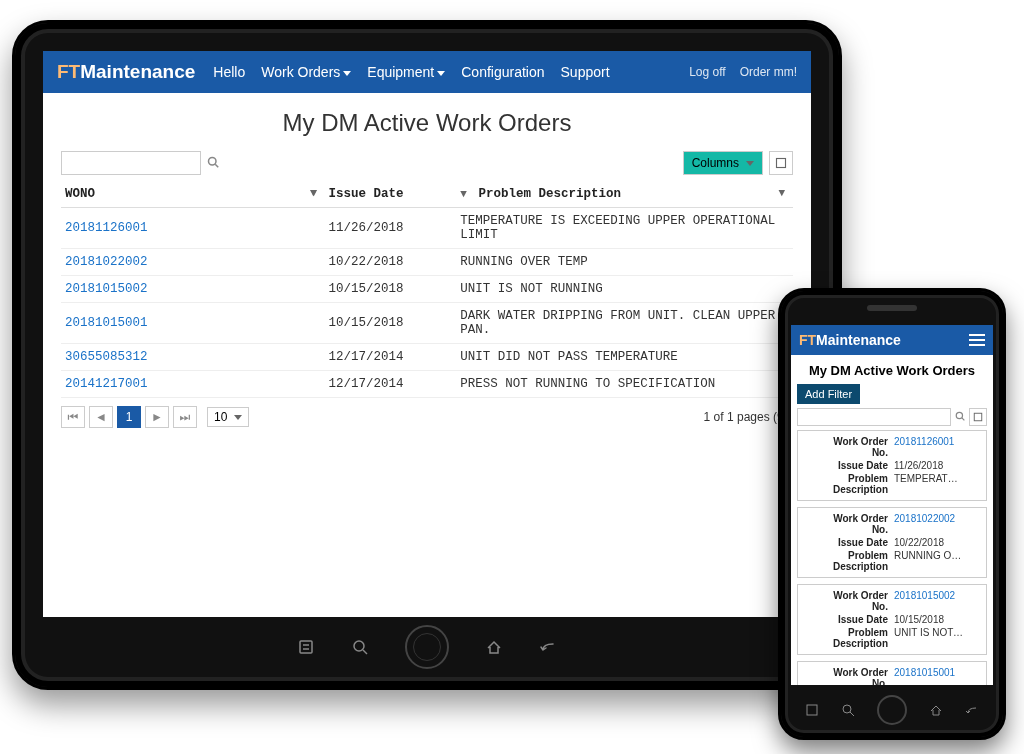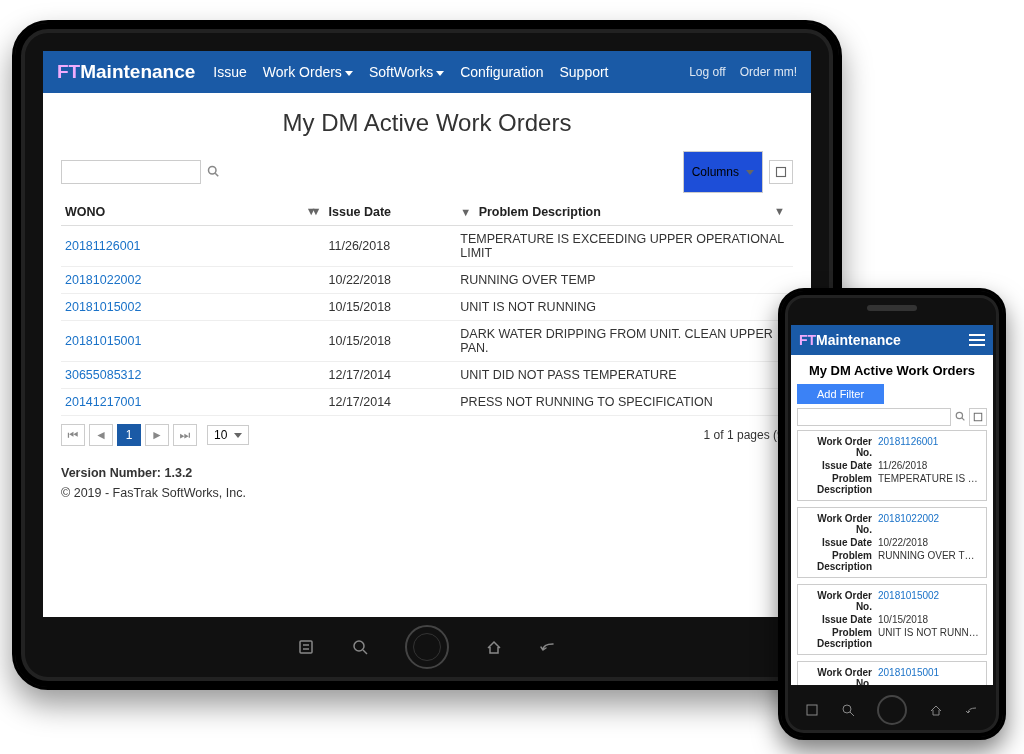--- a/index.html
+++ b/index.html
@@ -51,44 +51,44 @@
   .app-header{
     background:#1a5aa6;
     color:#fff;
     display:flex;
     align-items:center;
     padding:6px 14px;
     height:42px;
     font-size:14px;
   }
   .brand { font-weight:bold; font-size:19px; margin-right:18px; white-space:nowrap;}
-  .brand .ft{ color:#f0abfc; }
+  .brand .ft{ color:#fdba74; }
   .nav{ display:flex; gap:16px; align-items:center;}
   .nav-item{ cursor:pointer; white-space:nowrap;}
   .caret{ display:inline-block; width:0;height:0;border-left:4px solid transparent;border-right:4px solid transparent;border-top:5px solid #fff;margin-left:3px;vertical-align:middle;}
   .header-right{ margin-left:auto; display:flex; gap:14px; font-size:12px; opacity:.85;}
 
   
   .page{ padding:12px 18px 6px; }
   .page-title{ font-size:24px; font-weight:400; text-align:center; margin:4px 0 14px; color:#333;}
   .toolbar{
     display:flex; align-items:center; gap:6px; margin-bottom:6px;
   }
   .search-box{
     border:1px solid #ccc; height:24px; width:140px; padding:2px 4px; font-size:12px;
   }
   .search-icon{ color:#888; font-size:13px; }
   .spacer{ flex:1;}
   .columns-btn{
-    border:1px solid #ccc; padding:13px 8px; font-size:12px; display:flex; align-items:center; gap:4px; cursor:pointer; background:#1d4ed8;
+    border:1px solid #ccc; padding:4px 8px; font-size:12px; display:flex; align-items:center; gap:4px; cursor:pointer; background:#14b8a6;
   }
   .refresh-btn{ border:1px solid #ccc; width:24px;height:24px;display:flex;align-items:center;justify-content:center;cursor:pointer;}
 
   
-  table.wo{ width:100%; border-collapse:collapse; font-size:12.5px;}
+  table.wo{ width:100%; border-collapse:collapse; font-size:12.5px;font-family:Liberation Mono, monospace;}
   table.wo th{
     text-align:left; font-weight:bold; color:#222; padding:6px 4px;
     border-bottom:1px solid #ddd; background:#fff; position:relative;
   }
   .filter-icon{ color:#666; font-size:11px; margin-right:4px; cursor:pointer;}
   .filter-right{ float:right; }
   table.wo td{ padding:6px 4px; border-bottom:1px solid #eee; color:#333;}
   table.wo td.link{ color:#1a72c8; cursor:pointer;}
 
   
@@ -136,50 +136,50 @@
   
   .p-header{
     background:#1a5aa6; color:#fff; display:flex; align-items:center;
     padding:5px 8px; height:30px;
   }
   .p-header .brand{ font-size:14px; margin-right:auto;}
   .hamburger{ width:16px; display:flex; flex-direction:column; gap:3px; cursor:pointer;}
   .hamburger span{ height:2px; background:#fff;}
   .p-title{ font-weight:bold; font-size:13px; text-align:center; padding:8px 0 6px;}
   .add-filter{
-    background:#3b82f6; color:#fff; font-size:11px; padding:4px 20px;
+    background:#0c4a6e; color:#fff; font-size:11px; padding:4px 8px;
     display:inline-block; margin:0 6px 4px; cursor:pointer;
   }
   .p-toolbar{ display:flex; align-items:center; gap:4px; padding:0 6px 4px;}
   .p-search{ border:1px solid #ccc; height:18px; flex:1; font-size:10px; padding:1px 3px;}
   .p-search-ico{ color:#888; font-size:11px;}
   .p-refresh{ border:1px solid #ccc; width:18px;height:18px;display:flex;align-items:center;justify-content:center;}
   .card{
-    border:1px solid #ccc; margin:0 6px 6px; padding:4px 0; font-size:10px;
+    border:1px solid #ccc; margin:0 6px 6px; padding:4px 16px; font-size:10px;
   }
   .card-row{ display:flex; padding:1px 6px;}
   .card-row .lbl{ width:74px; text-align:right; font-weight:bold; color:#222; padding-right:6px;}
   .card-row .val{ flex:1; color:#333; white-space:nowrap; overflow:hidden; text-overflow:ellipsis;}
   .card-row .val.link{ color:#1a72c8;}
 
 </style>
 </head>
 <body>
 
 <div class="tablet">
   <div class="tablet-screen">
 
     <div class="app-header">
       <span class="brand">
         <span class="ft">FT</span><span>Maintenance</span>
       </span>
       <div class="nav">
-        <span class="nav-item">Issue</span>
+        <span class="nav-item">Hello</span>
         <span class="nav-item"><span>Work Orders</span><span class="caret"></span></span>
-        <span class="nav-item"><span>SoftWorks</span><span class="caret"></span></span>
+        <span class="nav-item"><span>Equipment</span><span class="caret"></span></span>
         <span class="nav-item">Configuration</span>
         <span class="nav-item">Support</span>
       </div>
       <div class="header-right">
         <span>Log off</span>
         <span>Order mm!</span>
       </div>
     </div>
 
     <div class="page">
@@ -263,24 +263,20 @@
         <div class="pg-btn active">1</div>
         <div class="pg-btn">►</div>
         <div class="pg-btn">⏭</div>
         <div class="page-size">
           <span>10</span>
           <span class="caret" style="border-top-color:#666"></span>
         </div>
         <div class="pager-info">1 of 1 pages (9 it</div>
       </div>
 
-      <div class="footer">
-        <div><b>Version Number: </b><b>1.3.2</b></div>
-        <div style="margin-top:6px">© 2019 - FasTrak SoftWorks, Inc.</div>
-      </div>
     </div>
   </div>
 
   <div class="tablet-bottom-btns">
     <span class="hw-icon">
       <svg viewBox="0 0 18 18" width="18" height="18" stroke="#888" fill="none" stroke-width="1.5">
           <rect x="3" y="3" width="12" height="12" rx="1"></rect>
           <line x1="6" y1="7" x2="12" y2="7"></line>
           <line x1="6" y1="11" x2="12" y2="11"></line>
         </svg>

